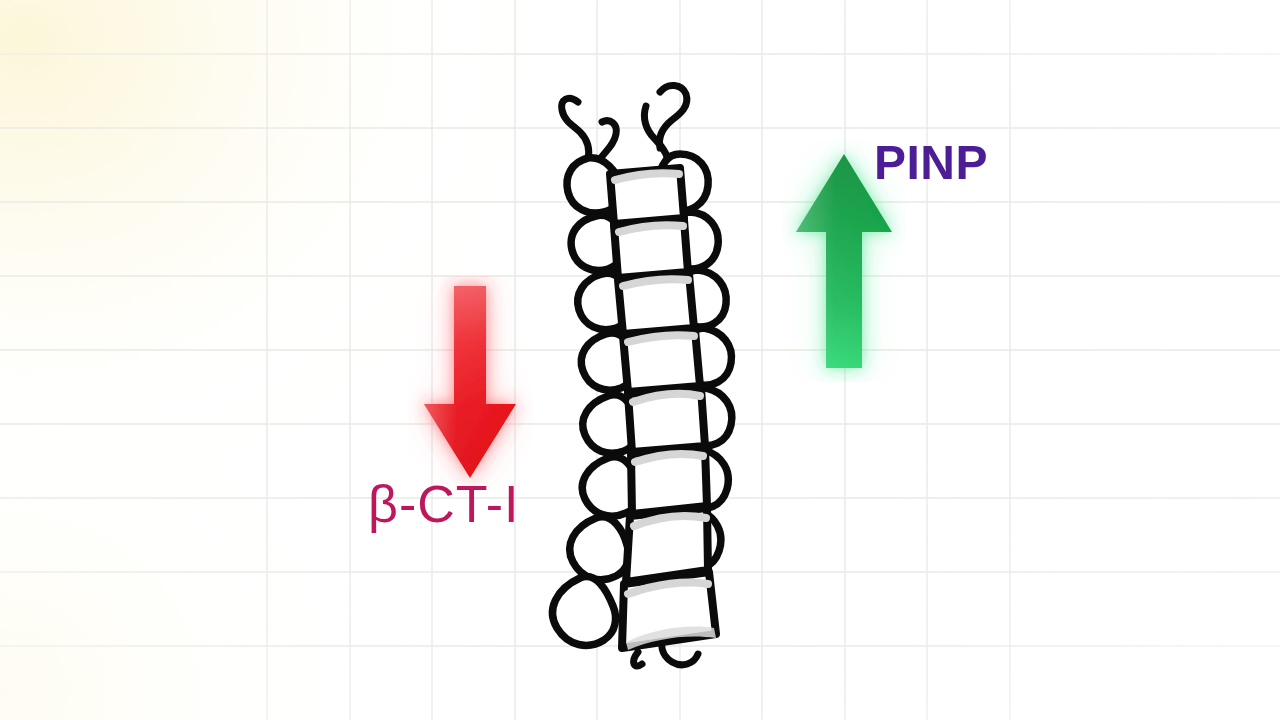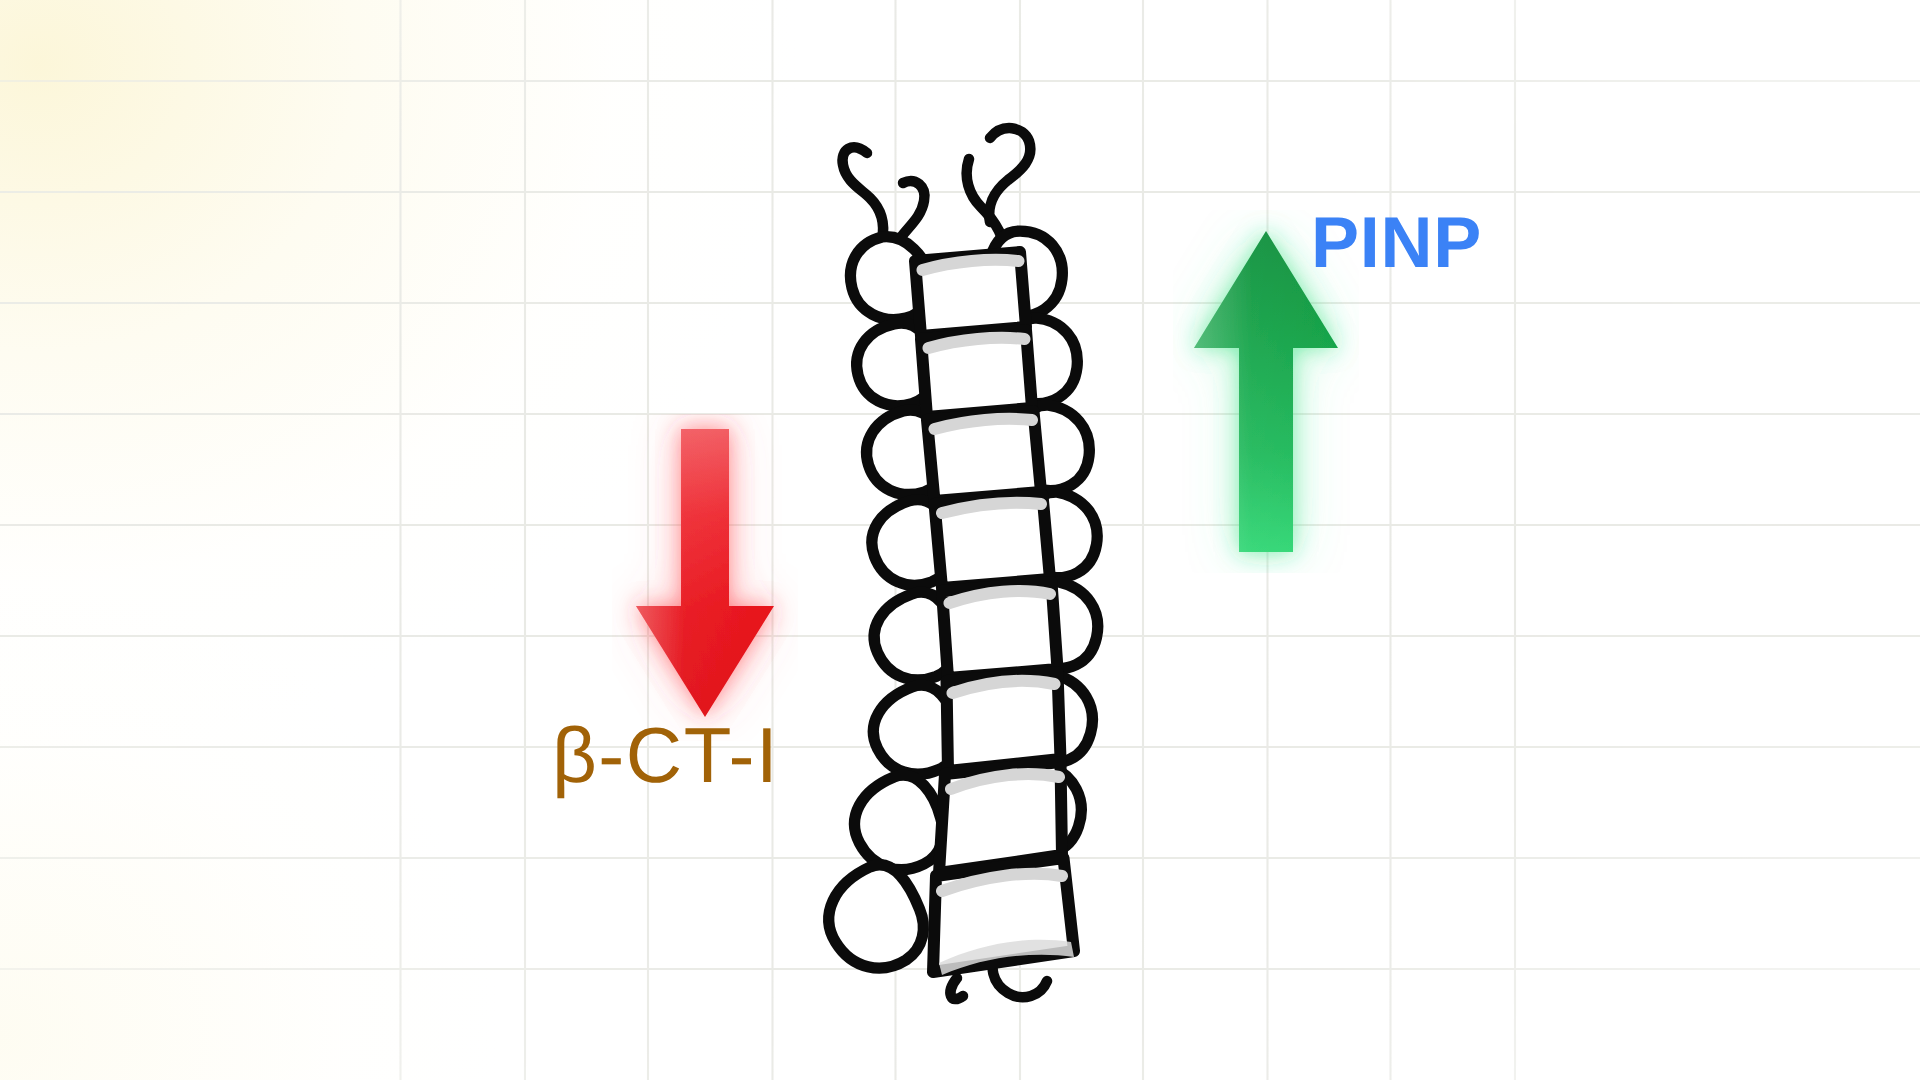--- a/index.html
+++ b/index.html
@@ -80,30 +80,30 @@
     font-family: "Liberation Sans", sans-serif;
     font-weight: 600;
     letter-spacing: 0.5px;
     line-height: 1;
   }
 
   .label-ctx {
     left: 368px;
     top: 478px;
     font-size: 52px;
-    color: #a16207;
+    color: #be185d;
     font-weight: 500;
     letter-spacing: 1px;
   }
 
   .label-pinp {
     left: 874px;
     top: 139px;
     font-size: 48px;
-    color: #3b82f6;
+    color: #4c1d95;
     font-weight: 600;
     letter-spacing: 0.5px;
   }
 </style>
 </head>
 <body>
 
 <div id="scene">
 
   <div class="bg-base"></div>

